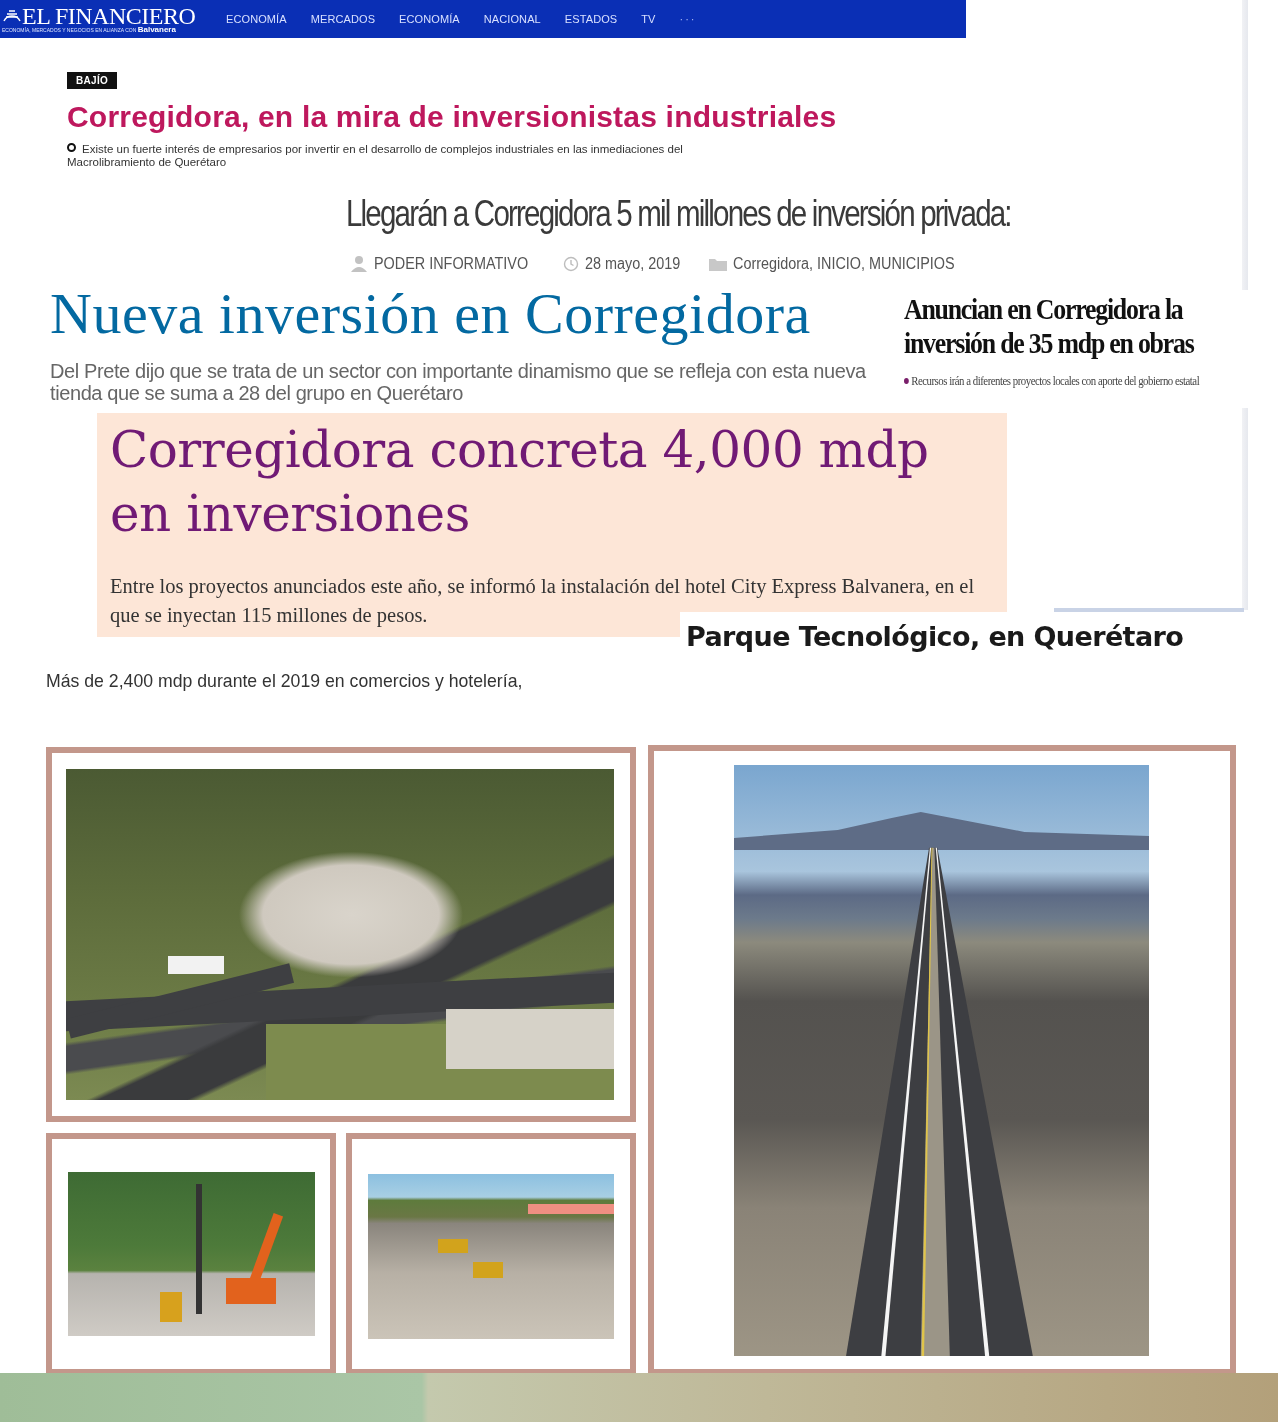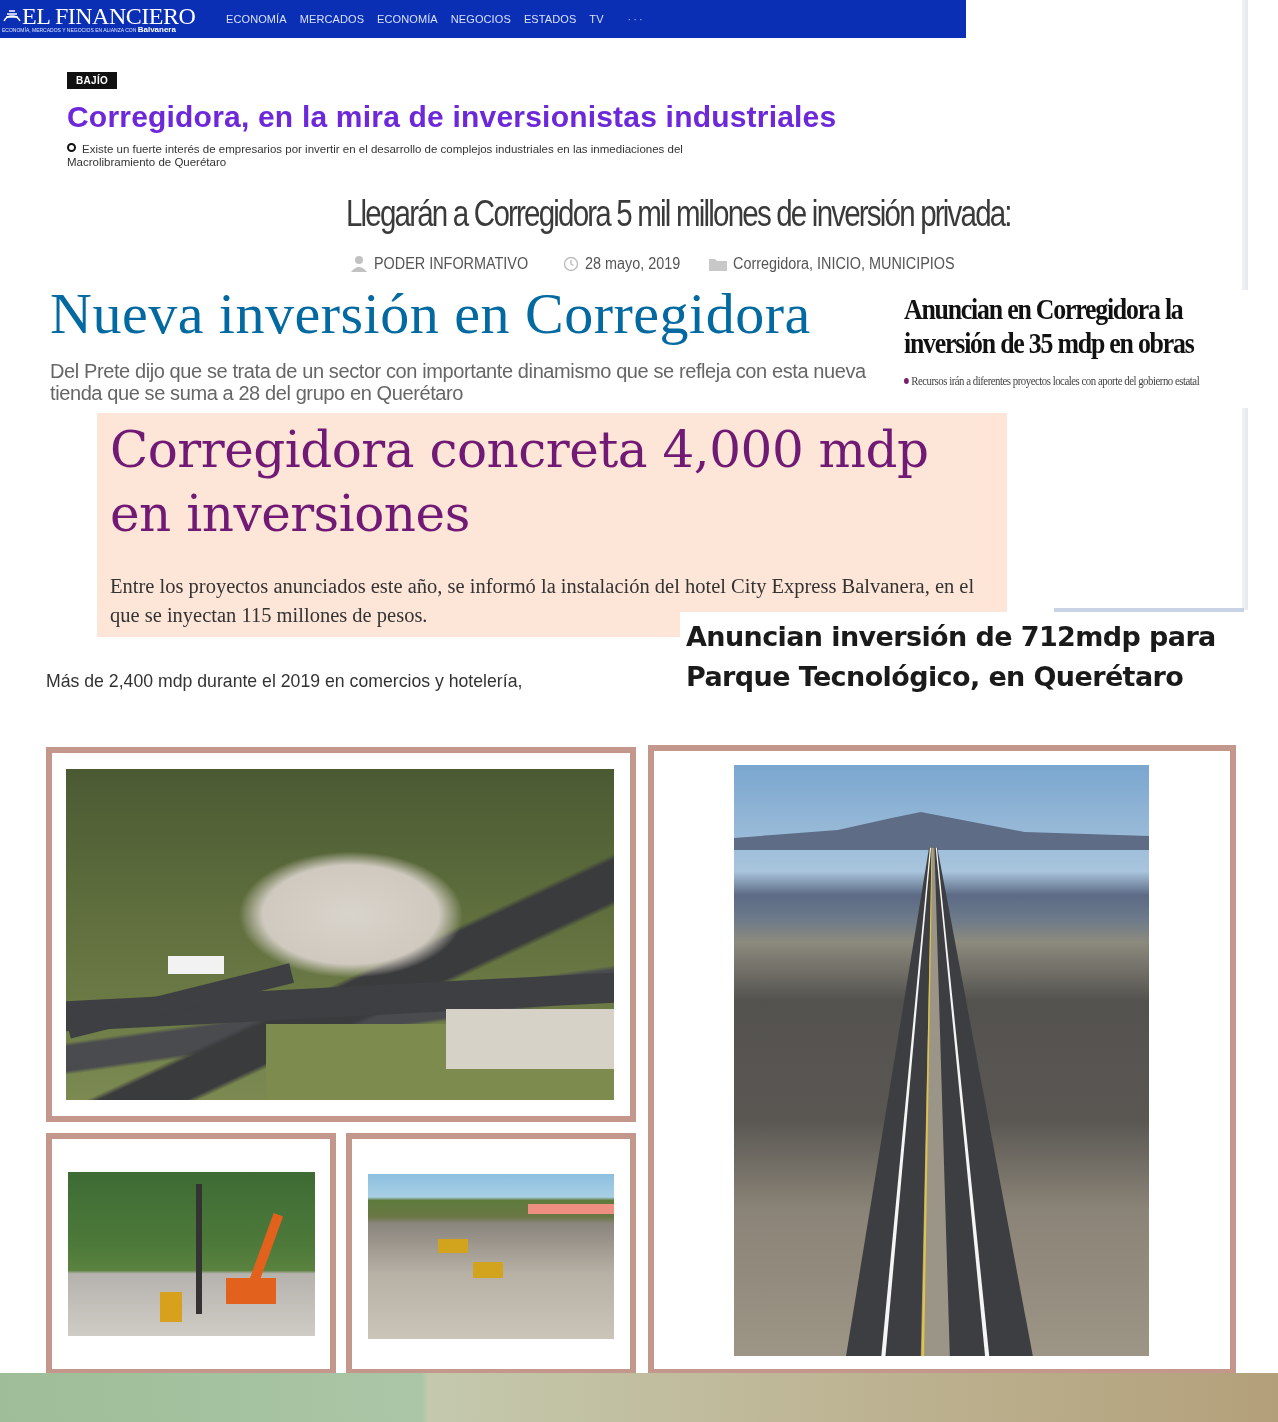--- a/index.html
+++ b/index.html
@@ -9,27 +9,27 @@
   
   .edge-strip { left:1242px; top:0; width:6px; height:610px; background:linear-gradient(to right,#f1f2f5,#e6e8ee); }
 
   
   .navbar { left:0; top:0; width:966px; height:38px; background:#0a2fb5; display:flex; align-items:center; }
   .logo { position:relative; width:210px; height:38px; color:#fff; }
   .logo-mark { position:absolute; left:2px; top:7px; width:20px; height:16px; }
   .logo-title { position:absolute; left:22px; top:4px; font-family:"Liberation Serif", serif; font-size:24px; letter-spacing:-0.5px; white-space:nowrap; line-height:24px;text-align:center; }
   .logo-sub { position:absolute; left:2px; top:25px; font-size:5px; white-space:nowrap; color:#dfe6ff; }
   .logo-sub b { font-size:8px; color:#fff; }
-  .nav-item { color:#d8e0ff; font-size:11px; margin-left:13px; white-space:nowrap; letter-spacing:0.1px; }
+  .nav-item { color:#d8e0ff; font-size:11px; margin-left:24px; white-space:nowrap; letter-spacing:0.1px; }
   .nav-item:first-of-type { margin-left:16px; }
   .nav-more { color:#aab8f2; font-size:11px; margin-left:24px; letter-spacing:2px; }
 
   
   .badge { left:67px; top:72px; background:#111; color:#fff; font-size:10px; font-weight:bold; padding:3px 9px; letter-spacing:0.3px; }
-  .h1a { left:67px; top:100px; font-size:30px; font-weight:bold; color:#6d28d9; white-space:nowrap; letter-spacing:0.2px; }
+  .h1a { left:67px; top:100px; font-size:30px; font-weight:bold; color:#be185d; white-space:nowrap; letter-spacing:0.2px; }
   .sub1 { left:67px; top:143px; width:660px; font-size:11.5px; color:#333; line-height:13px; }
   .bullet-ring { display:inline-block; width:5px; height:5px; border:2px solid #111; border-radius:50%; margin-right:6px; vertical-align:1px; }
   .sub1-text { display:inline;margin-top:37px; }
 
   
   .h2 { left:346px; top:193px; font-family:"Liberation Sans Narrow","Liberation Sans", sans-serif; font-size:36px; color:#3a3a3a; white-space:nowrap; letter-spacing:-2.2px; transform:scaleX(0.82); transform-origin:left top; }
   .meta2 { left:350px; top:255px; font-size:16px; color:#555; white-space:nowrap; display:flex; align-items:flex-end; }
   .meta2 .icon { color:#bbb; margin-right:6px; font-size:15px; }
   .meta2 .grp { display:flex; align-items:center; margin-right:18px; }
   .meta2 span.t { transform:scaleX(0.9); transform-origin:left center; display:inline-block; }
@@ -114,21 +114,21 @@
     <svg class="logo-mark" viewBox="0 0 20 16">
       <path d="M2 14 A9 9 0 0 1 18 14" fill="none" stroke="#fff" stroke-width="1.5"></path>
       <path d="M4 10 H16 M5 7 H15 M7 4 H13" stroke="#fff" stroke-width="1.3"></path>
     </svg>
     <div class="logo-title">EL FINANCIERO</div>
     <div class="logo-sub"><span>ECONOMÍA, MERCADOS Y NEGOCIOS EN ALIANZA CON</span> <b>Balvanera</b></div>
   </div>
   <span class="nav-item">ECONOMÍA</span>
   <span class="nav-item">MERCADOS</span>
   <span class="nav-item">ECONOMÍA</span>
-  <span class="nav-item">NEGOCIOS</span>
+  <span class="nav-item">NACIONAL</span>
   <span class="nav-item">ESTADOS</span>
   <span class="nav-item">TV</span>
   <span class="nav-more">···</span>
 </div>
 
 <div class="abs badge">BAJÍO</div>
 <div class="abs h1a">Corregidora, en la mira de inversionistas industriales</div>
 <div class="abs sub1">
   <span class="bullet-ring"></span><span class="sub1-text">Existe un fuerte interés de empresarios por invertir en el desarrollo de complejos industriales en las inmediaciones del Macrolibramiento de Querétaro</span>
 </div>
@@ -172,21 +172,20 @@
 <div class="abs card5"></div>
 <div class="abs h5">
   <div>Corregidora concreta 4,000 mdp</div>
   <div>en inversiones</div>
 </div>
 <div class="abs sub5">Entre los proyectos anunciados este año, se informó la instalación del hotel City Express Balvanera, en el que se inyectan 115 millones de pesos.</div>
 
 <div class="abs line6"></div>
 <div class="abs card6"></div>
 <div class="abs h6">
-  <div>Anuncian inversión de 712mdp para</div>
   <div>Parque Tecnológico, en Querétaro</div>
 </div>
 
 <div class="abs sub7">Más de 2,400 mdp durante el 2019 en comercios y hotelería,</div>
 
 <div class="frame" style="left:46px;top:747px;width:590px;height:375px;"></div>
 <div class="frame" style="left:46px;top:1133px;width:290px;height:242px;"></div>
 <div class="frame" style="left:346px;top:1133px;width:290px;height:242px;"></div>
 <div class="frame" style="left:648px;top:745px;width:588px;height:630px;"></div>
 

